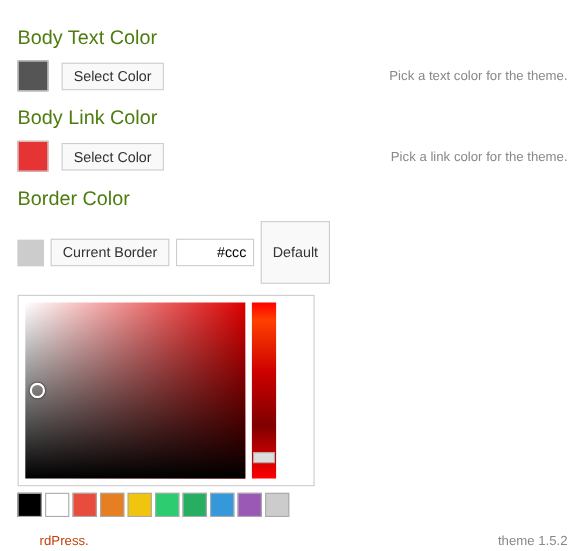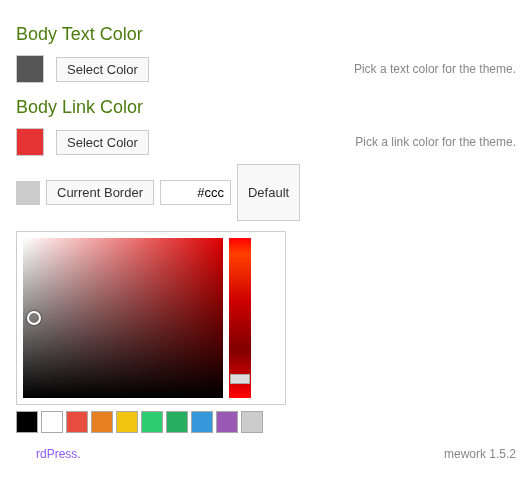--- a/index.html
+++ b/index.html
@@ -161,21 +161,21 @@
       flex-wrap: wrap;
     }
     .swatch-small {
       width: 22px;
       height: 22px;
       border: 1px solid #aaa;
       cursor: pointer;
       flex-shrink: 0;
     }
     .footer-link {
-      color: #8b5cf6;
+      color: #c2410c;
       font-size: 12px;
       text-decoration: none;
       padding-left: 20px;
     }
     .footer-text {
       color: #888;
       font-size: 12px;
     }
     .footer-row {
       display: flex;
@@ -206,20 +206,21 @@
     <div class="color-row">
       <div class="color-row-left">
         <span class="color-swatch swatch-red"></span>
         <button class="select-color-btn">Select Color</button>
       </div>
       <span class="hint-text">Pick a link color for the theme.</span>
     </div>
   </div>
 
   <div>
+    <h3 class="section-title">Border Color</h3>
     <div class="border-color-controls">
       <span class="color-swatch swatch-light" style="width:24px;height:24px;"></span>
       <button class="current-color-btn">Current Border</button>
       <input class="hash-input" type="text" value="#ccc" style="">
       <button class="default-btn">Default</button>
     </div>
 
     <div class="color-picker-panel">
 
       <div class="color-gradient-box" style="background: linear-gradient(to right, #ffffff, #dd0000);">
@@ -243,16 +244,16 @@
       <div class="swatch-small" style="background:#2ecc71"></div>
       <div class="swatch-small" style="background:#27ae60"></div>
       <div class="swatch-small" style="background:#3498db"></div>
       <div class="swatch-small" style="background:#9b59b6"></div>
       <div class="swatch-small" style="background:#cccccc"></div>
     </div>
   </div>
 
   <div class="footer-row">
     <a href="#" class="footer-link">rdPress.</a>
-    <span class="footer-text">mework 1.5.2</span>
+    <span class="footer-text">theme 1.5.2</span>
   </div>
 
 </div>
 
 </body></html>

